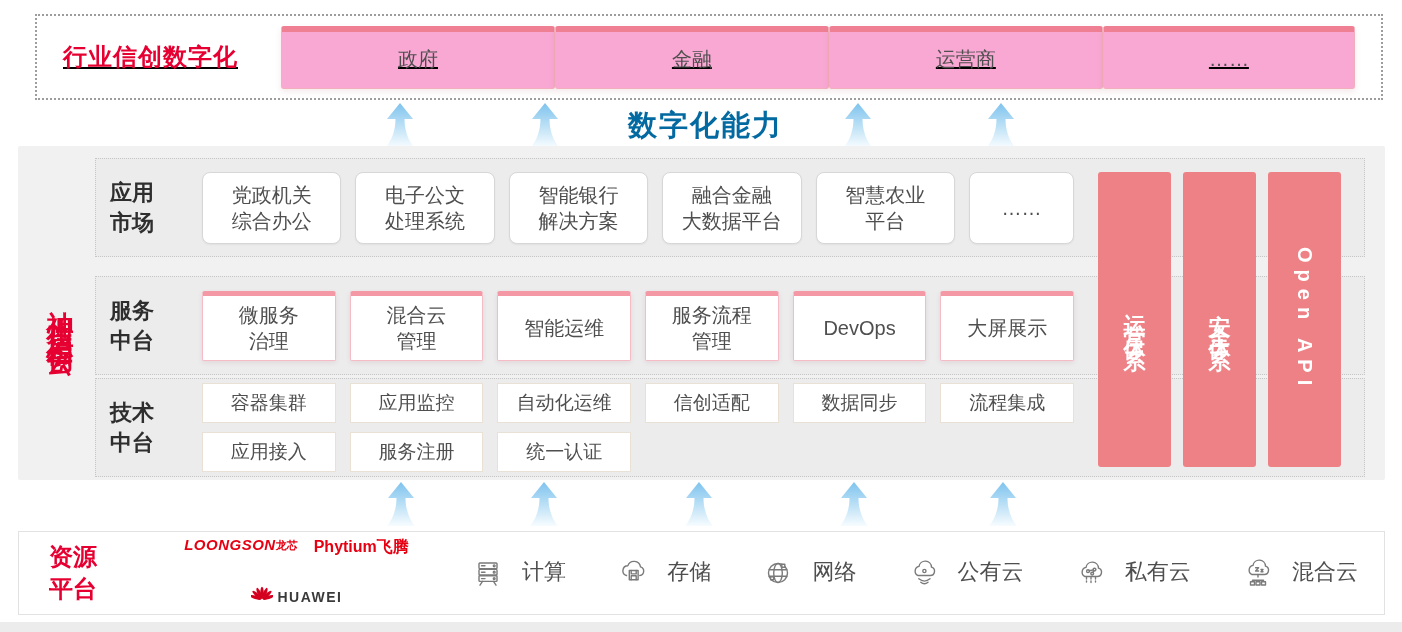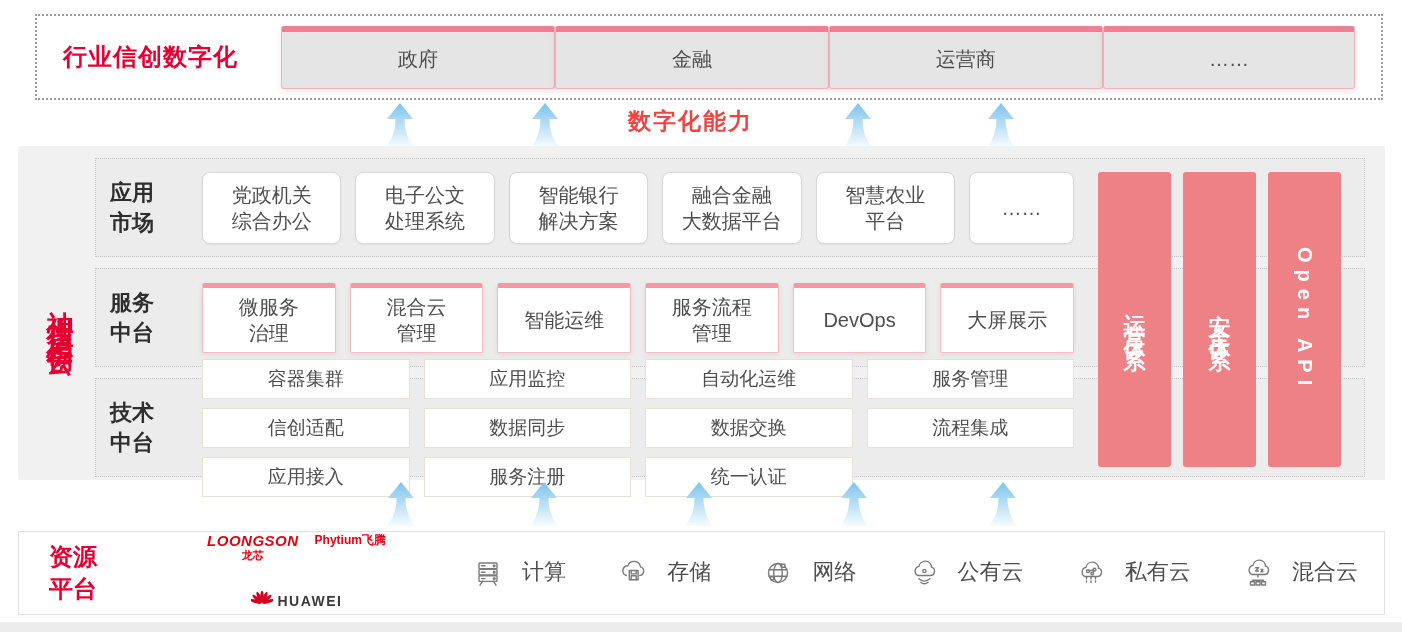--- a/index.html
+++ b/index.html
@@ -2,32 +2,32 @@
 <html><head>
 <meta charset="utf-8">
 <style>
   html,body{margin:0;padding:0;background:#fff;}
   .page{position:relative;width:1402px;height:632px;background:#fff;overflow:hidden;
         font-family:"Liberation Sans","DejaVu Sans",sans-serif;}
 
   
   .top-band{position:absolute;left:35px;top:14px;width:1348px;height:86px;
             border:2px dotted #9d9d9d;box-sizing:border-box;
-            display:flex;align-items:center;padding:0 26px;}
+            display:flex;align-items:center;padding:0 26px;text-decoration:underline;}
   .top-title{width:218px;flex:none;font-size:24px;font-weight:bold;color:#e60032;letter-spacing:1px;}
-  .industry-box{flex:1;height:56px;background:#e5e5e5;
+  .industry-box{flex:1;height:56px;background:#f9a8d4;
                 border:1px solid #f3aebb;border-top:6px solid #ef8093;border-radius:3px;
                 box-shadow:0 3px 6px rgba(150,40,60,.10);
                 display:flex;align-items:center;justify-content:center;
                 font-size:20px;color:#4f4f4f;}
   .industry-box.dots{flex:.92;}
 
   
   .arrow{position:absolute;width:30px;height:44px;}
-  .cap-label{position:absolute;left:628px;top:106px;font-size:23px;font-weight:bold;color:#ef4444;letter-spacing:2px;}
+  .cap-label{position:absolute;left:628px;top:106px;font-size:29px;font-weight:bold;color:#0369a1;letter-spacing:2px;}
 
   
   .main-block{position:absolute;left:18px;top:146px;width:1367px;height:334px;
               background:#f1f1f2;border-radius:2px;}
   .cloud-title{position:absolute;left:28px;top:0;height:100%;display:flex;align-items:center;}
   .cloud-title span{writing-mode:vertical-rl;text-orientation:upright;
                     font-size:27px;font-weight:bold;color:#e60032;letter-spacing:7px;line-height:1;}
   .panel{position:absolute;left:77px;width:1270px;height:99px;background:#ececed;
          border:1px dotted #c6c6c6;box-sizing:border-box;
          display:flex;align-items:center;padding:0 290px 0 14px;gap:26px;}
@@ -37,41 +37,41 @@
   .app-box{flex:1;height:70px;background:#fff;border:1px solid #d7d7d7;border-radius:8px;
            display:flex;align-items:center;justify-content:center;text-align:center;
            font-size:20px;color:#4f4f4f;white-space:pre-line;line-height:1.3;
            box-shadow:0 1px 2px rgba(0,0,0,.05);}
   .app-box.dots{flex:.75;}
   .svc-box{flex:1;height:64px;background:#fff;
            border:1px solid #f5bcc6;border-top:5px solid #f398a4;border-radius:3px 3px 2px 2px;
            box-shadow:0 2px 5px rgba(150,40,60,.10);
            display:flex;align-items:center;justify-content:center;text-align:center;
            font-size:20px;color:#4f4f4f;white-space:pre-line;line-height:1.3;}
-  .tech-grid{flex:1;display:grid;grid-template-columns:repeat(4,1fr);gap:9px 14px;}
+  .tech-grid{flex:1;display:grid;grid-template-columns:repeat(6,1fr);gap:9px 14px;}
   .tech-box{height:38px;background:#fff;border:1px solid #e9e0d6;
             display:flex;align-items:center;justify-content:center;
             font-size:19px;color:#4f4f4f;}
   .pillar{position:absolute;top:172px;width:73px;height:295px;background:#ee8186;border-radius:3px;
           display:flex;align-items:center;justify-content:center;}
   .pillar span{writing-mode:vertical-rl;color:#fff;font-weight:bold;line-height:1;}
   .pillar .cn{text-orientation:upright;font-size:22px;letter-spacing:12px;}
   .pillar .en{font-size:20px;letter-spacing:7px;}
 
   
   .res-block{position:absolute;left:18px;top:531px;width:1367px;height:84px;
              background:#fff;border:1px solid #e2e2e2;box-sizing:border-box;
              display:flex;align-items:center;padding:0 26px 0 30px;}
   .res-title{font-size:24px;font-weight:bold;color:#e60032;white-space:pre-line;line-height:1.35;flex:none;}
   .vendors{flex:none;margin-left:82px;width:235px;display:flex;flex-direction:column;align-items:center;gap:4px;}
   .vendor-row{display:flex;align-items:flex-start;gap:16px;}
-  .loongson{display:flex;flex-direction:column;align-items:center;line-height:1;}
+  .loongson{display:flex;flex-direction:row;align-items:center;line-height:1;}
   .loongson .en{font-size:15px;font-weight:bold;font-style:italic;color:#e60012;letter-spacing:.5px;}
   .loongson .cn{font-size:11px;font-weight:bold;color:#e60012;margin-top:2px;}
-  .phytium{font-size:12px;font-weight:bold;color:#e60012;line-height:1.2;}
+  .phytium{font-size:16px;font-weight:bold;color:#e60012;line-height:1.2;}
   .huawei{display:flex;align-items:center;gap:5px;margin-top:24px;}
   .huawei .txt{font-size:14px;font-weight:bold;color:#3a3a3a;letter-spacing:1.5px;}
   .resources{flex:1;display:flex;justify-content:space-between;align-items:center;margin-left:58px;}
   .res-item{display:flex;align-items:flex-start;gap:18px;}
   .res-item .lbl{font-size:22px;color:#4f4f4f;}
   .res-item svg{display:block;}
 
   .bottom-strip{position:absolute;left:0;top:622px;width:100%;height:10px;background:#ececec;}
 
   .icon-stroke{stroke:#7a7a7a;fill:none;stroke-width:1.4;stroke-linecap:round;stroke-linejoin:round;}
@@ -133,21 +133,21 @@
         <div class="app-box">智能银行
 解决方案</div>
         <div class="app-box">融合金融
 大数据平台</div>
         <div class="app-box">智慧农业
 平台</div>
         <div class="app-box dots">……</div>
       </div>
     </div>
 
-    <div class="panel" style="top:122px">
+    <div class="panel" style="top:130px">
       <div class="panel-label">服务
 中台</div>
       <div class="panel-items">
         <div class="svc-box">微服务
 治理</div>
         <div class="svc-box">混合云
 管理</div>
         <div class="svc-box">智能运维</div>
         <div class="svc-box">服务流程
 管理</div>
@@ -156,24 +156,22 @@
       </div>
     </div>
 
     <div class="panel" style="top:232px">
       <div class="panel-label">技术
 中台</div>
       <div class="tech-grid">
         <div class="tech-box">容器集群</div>
         <div class="tech-box">应用监控</div>
         <div class="tech-box">自动化运维</div>
-        <div class="tech-box">服务管理</div>
         <div class="tech-box">信创适配</div>
         <div class="tech-box">数据同步</div>
-        <div class="tech-box">数据交换</div>
         <div class="tech-box">流程集成</div>
         <div class="tech-box">应用接入</div>
         <div class="tech-box">服务注册</div>
         <div class="tech-box">统一认证</div>
       </div>
     </div>
   </div>
 
   <div class="pillar" style="left:1098px">
     <span class="cn">运营体系</span>

